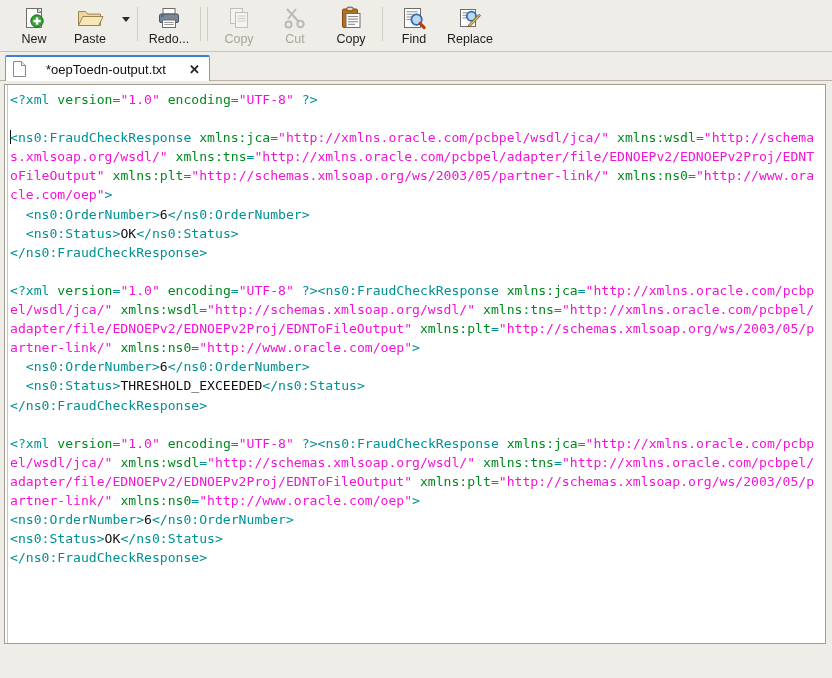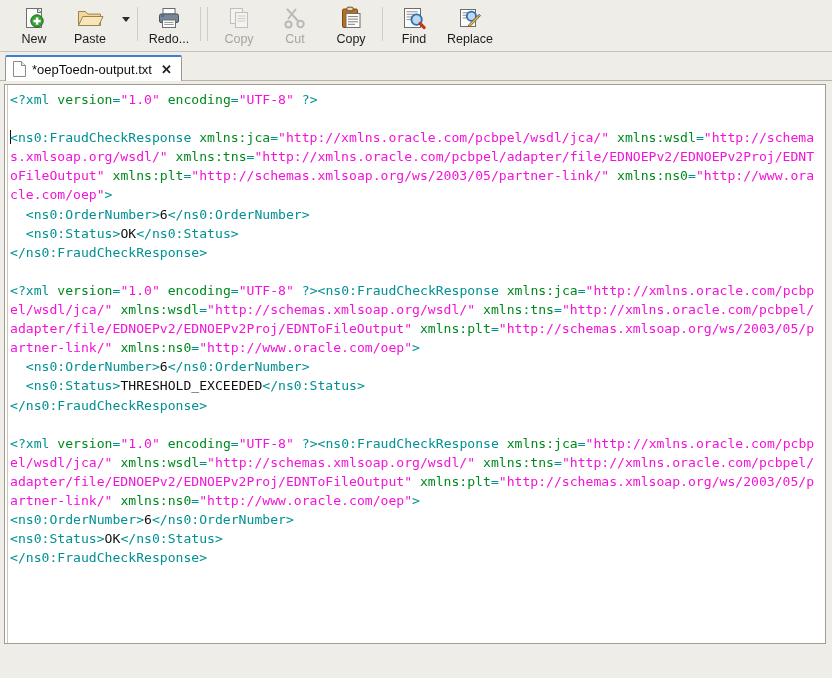--- a/index.html
+++ b/index.html
@@ -95,21 +95,21 @@
     content:"";
     position:absolute;
     left:0; right:0; bottom:0;
     height:1px;
     background:#b9b3a8;
   }
   .tab {
     height: 26px;
     display: flex;
     align-items: center;
-    gap: 6px;
+    gap: 20px;
     padding: 0 8px 0 7px;
     background: #ffffff;
     border: 1px solid #9c968c;
     border-bottom: none;
     border-top: 2px solid #3f7fd0;
     border-radius: 2px 2px 0 0;
     box-sizing: border-box;
     position: relative;
     z-index: 2;
     cursor: default;

